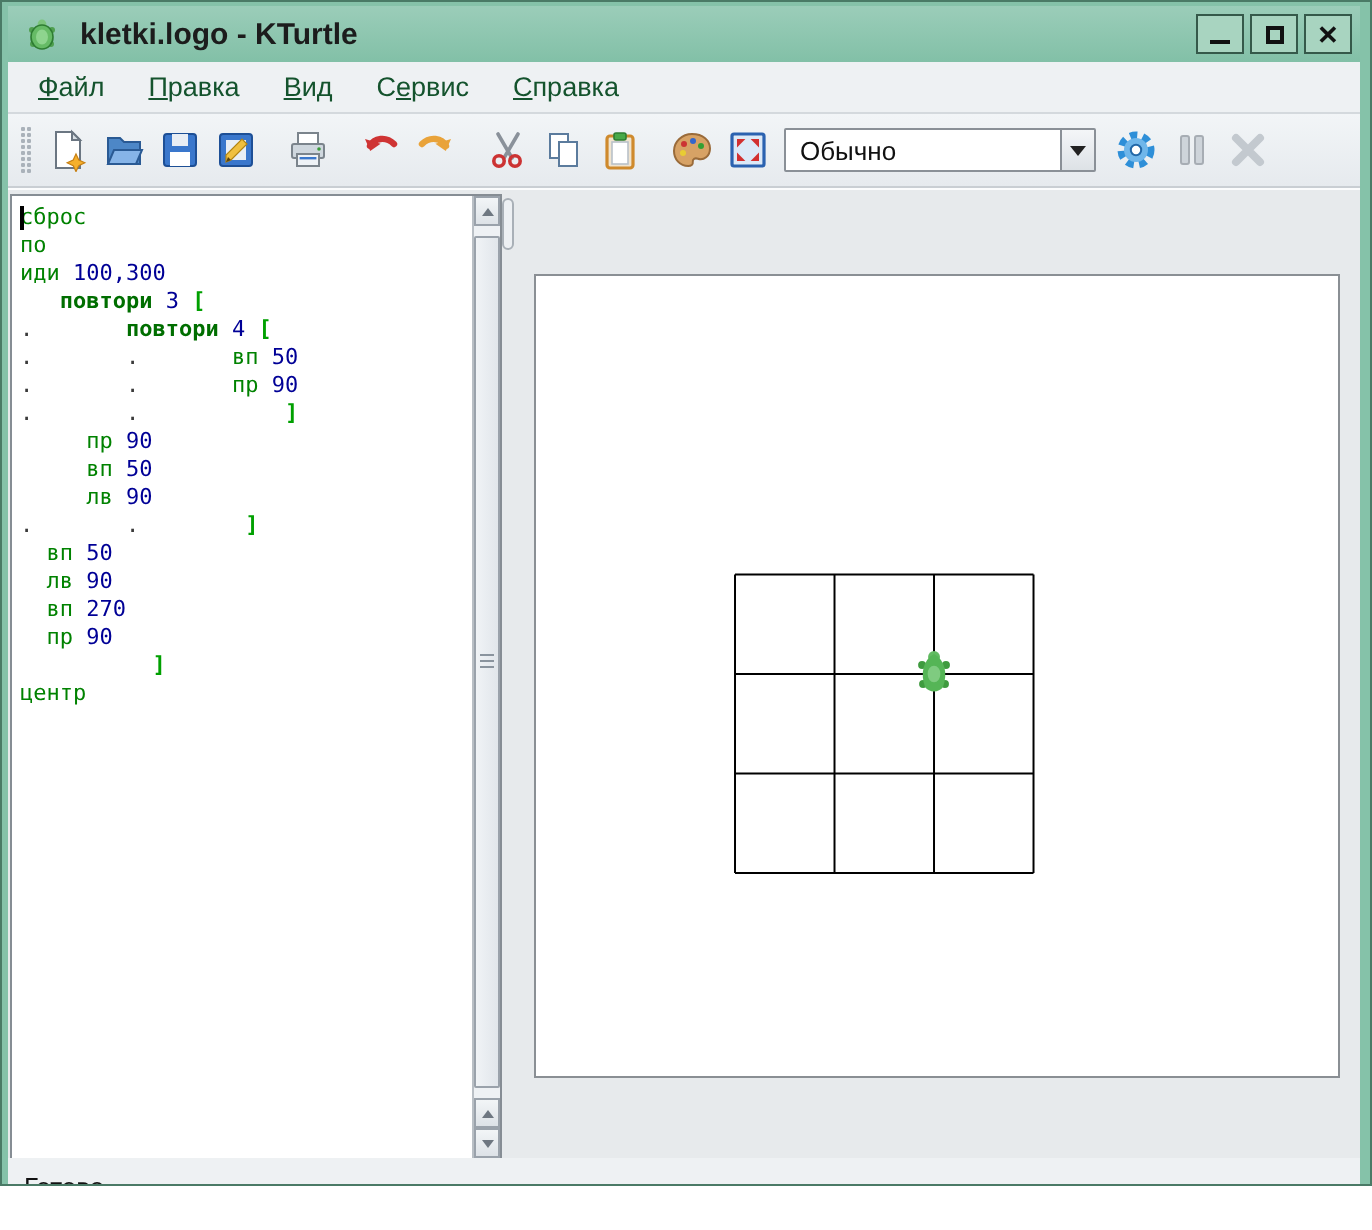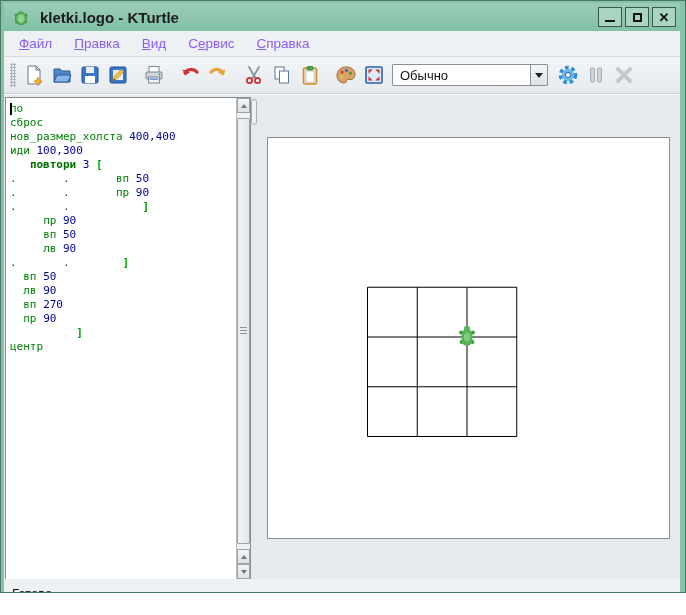--- a/index.html
+++ b/index.html
@@ -29,21 +29,21 @@
   }
   .max-glyph { width:9px; height:9px; border:2px solid #111; display:block; }
   .min-glyph { width:10px; height:2px; background:#111; display:block; margin-top:8px; }
 
   
   .menubar {
     position:absolute; left:3px; right:5px; top:30px; height:26px;
     background:#eef1f3; border-bottom:1px solid #d4d9dd;
     display:flex; align-items:center; padding-left:4px;
   }
-  .menu-item { padding:3px 11px; font-size:13.5px; color:#8b5cf6; cursor:default; }
+  .menu-item { padding:3px 11px; font-size:13.5px; color:#14532d; cursor:default; }
   .menu-item .accel { text-decoration:underline; }
 
   
   .toolbar {
     position:absolute; left:3px; right:5px; top:56px; height:37px;
     background:linear-gradient(#f2f5f7,#e6eaee);
     display:flex; align-items:center; padding-left:4px;
     border-bottom:1px solid #c9ced3;
   }
   .tb-handle {
@@ -294,25 +294,25 @@
       <svg width="22" height="22" viewBox="0 0 22 22">
         <path d="M5 5l12 12M17 5L5 17" stroke="#c3c9cf" stroke-width="4" stroke-linecap="round"></path>
       </svg>
     </div>
   </div>
 
   <div class="main">
 
     <div class="editor-frame">
       <div class="code-area">
+          <div class="code-line"><span class="tk-cmd">сброс</span></div>
           <div class="code-line"><span class="tk-cmd">по</span></div>
-          <div class="code-line"><span class="tk-cmd">сброс</span></div>
-          <div class="code-line"><span class="tk-cmd">нов_размер_холста</span><span class="tk-pl"> </span><span class="tk-num">400,400</span></div>
           <div class="code-line"><span class="tk-cmd">иди</span><span class="tk-pl"> </span><span class="tk-num">100,300</span></div>
           <div class="code-line"><span class="tk-pl">   </span><span class="tk-kw">повтори</span><span class="tk-pl"> </span><span class="tk-num">3</span><span class="tk-pl"> </span><span class="tk-br">[</span></div>
+          <div class="code-line"><span class="tk-dot">.</span><span class="tk-pl">       </span><span class="tk-kw">повтори</span><span class="tk-pl"> </span><span class="tk-num">4</span><span class="tk-pl"> </span><span class="tk-br">[</span></div>
           <div class="code-line"><span class="tk-dot">.</span><span class="tk-pl">       </span><span class="tk-dot">.</span><span class="tk-pl">       </span><span class="tk-cmd">вп</span><span class="tk-pl"> </span><span class="tk-num">50</span></div>
           <div class="code-line"><span class="tk-dot">.</span><span class="tk-pl">       </span><span class="tk-dot">.</span><span class="tk-pl">       </span><span class="tk-cmd">пр</span><span class="tk-pl"> </span><span class="tk-num">90</span></div>
           <div class="code-line"><span class="tk-dot">.</span><span class="tk-pl">       </span><span class="tk-dot">.</span><span class="tk-pl">           </span><span class="tk-br">]</span></div>
           <div class="code-line"><span class="tk-pl">     </span><span class="tk-cmd">пр</span><span class="tk-pl"> </span><span class="tk-num">90</span></div>
           <div class="code-line"><span class="tk-pl">     </span><span class="tk-cmd">вп</span><span class="tk-pl"> </span><span class="tk-num">50</span></div>
           <div class="code-line"><span class="tk-pl">     </span><span class="tk-cmd">лв</span><span class="tk-pl"> </span><span class="tk-num">90</span></div>
           <div class="code-line"><span class="tk-dot">.</span><span class="tk-pl">       </span><span class="tk-dot">.</span><span class="tk-pl">        </span><span class="tk-br">]</span></div>
           <div class="code-line"><span class="tk-pl">  </span><span class="tk-cmd">вп</span><span class="tk-pl"> </span><span class="tk-num">50</span></div>
           <div class="code-line"><span class="tk-pl">  </span><span class="tk-cmd">лв</span><span class="tk-pl"> </span><span class="tk-num">90</span></div>
           <div class="code-line"><span class="tk-pl">  </span><span class="tk-cmd">вп</span><span class="tk-pl"> </span><span class="tk-num">270</span></div>

